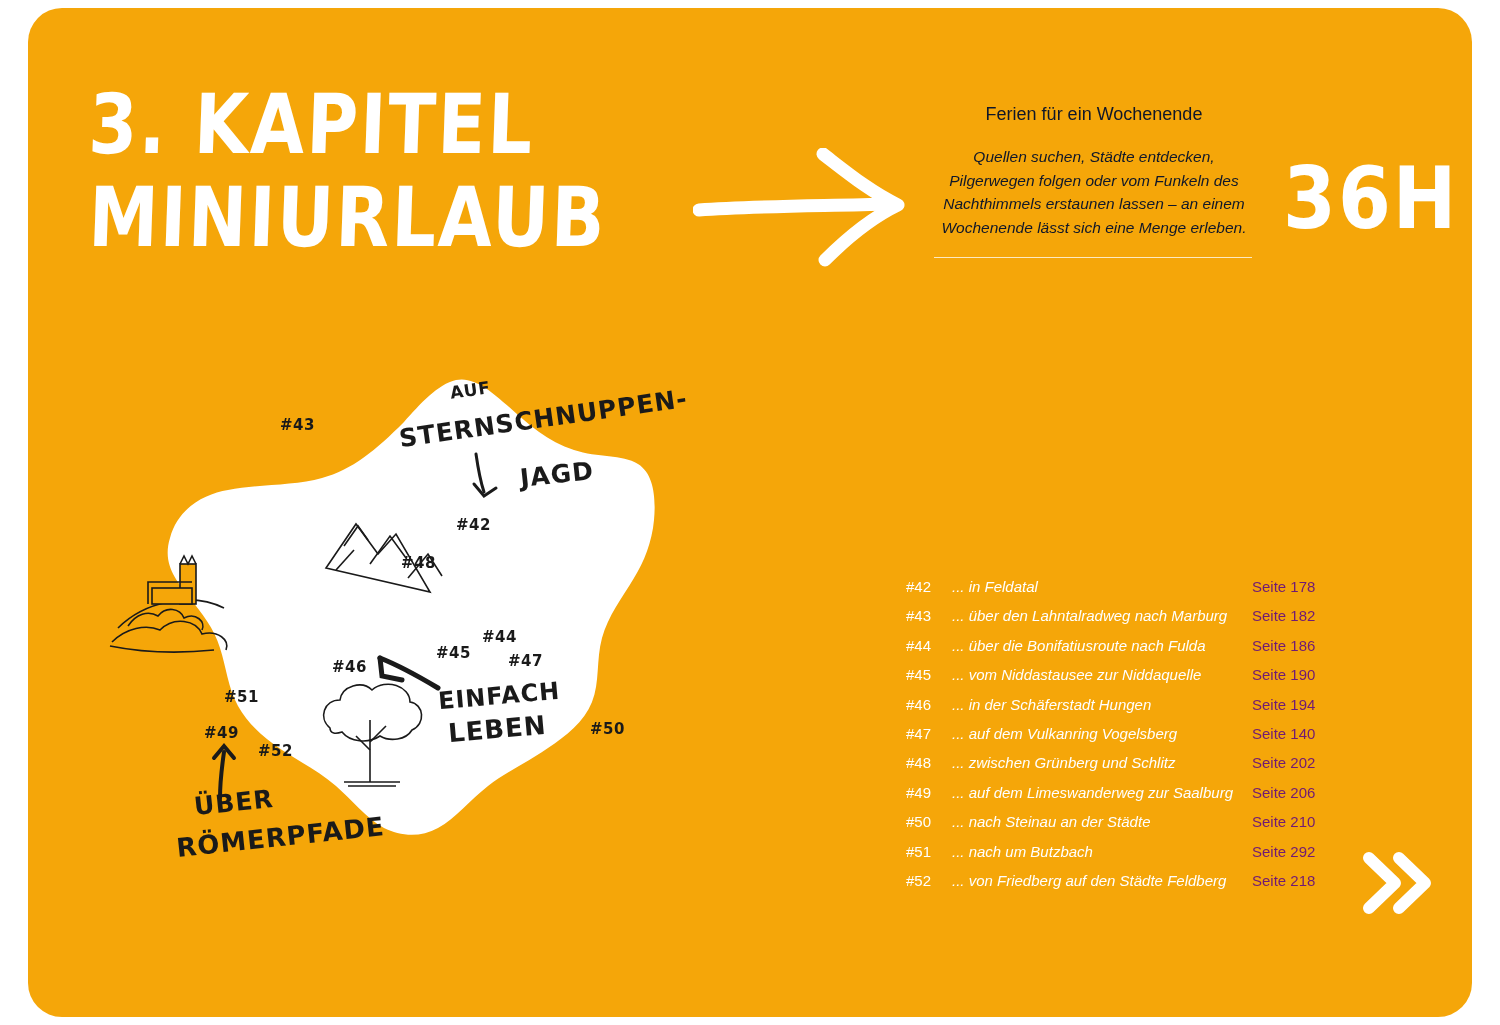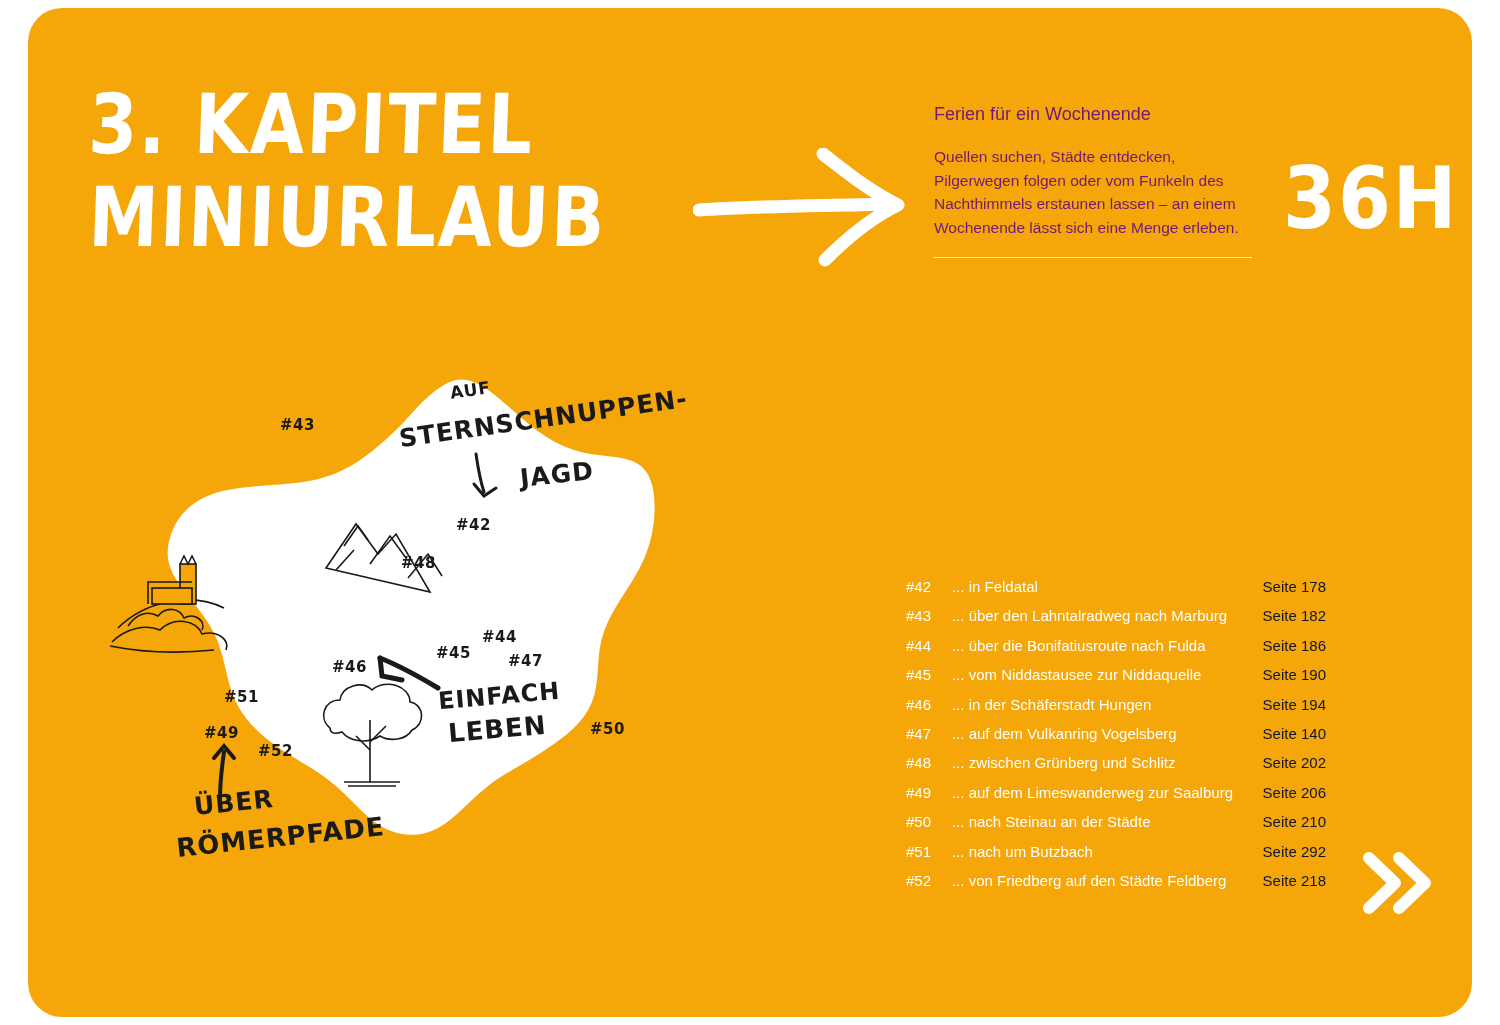--- a/index.html
+++ b/index.html
@@ -61,29 +61,31 @@
     width: 230px;
     height: 120px;
   }
 
   
   .intro {
     position: absolute;
     left: 906px;
     top: 96px;
     width: 320px;
-    color: #701a75;
+    color: #0f172a;
+    text-align: center;
   }
   .intro-heading {
     font-size: 18px;
     margin-bottom: 20px;
     font-family: "Liberation Sans", sans-serif;
   }
   .intro-body {
     font-size: 15.5px;
+    font-style: italic;
     line-height: 1.52;
     font-family: "Liberation Sans", sans-serif;
   }
   .intro-rule {
     margin-top: 18px;
     border-bottom: 1px solid rgba(255,255,255,0.75);
     width: 318px;
   }
 
   
@@ -140,26 +142,27 @@
     margin-bottom: 12.4px;
     font-family: "Liberation Sans", sans-serif;
   }
   .toc-num {
     width: 46px;
     flex: none;
   }
   .toc-text {
     flex: 1 1 auto;
     padding-right: 6px;
+    font-style: italic;
   }
   .toc-page {
     width: 74px;
     flex: none;
-    text-align: right;
-    color: #0f172a;
+    text-align: left;
+    color: #701a75;
   }
 
   
   .chevrons {
     position: absolute;
     left: 1333px;
     top: 840px;
     width: 72px;
     height: 70px;
   }

